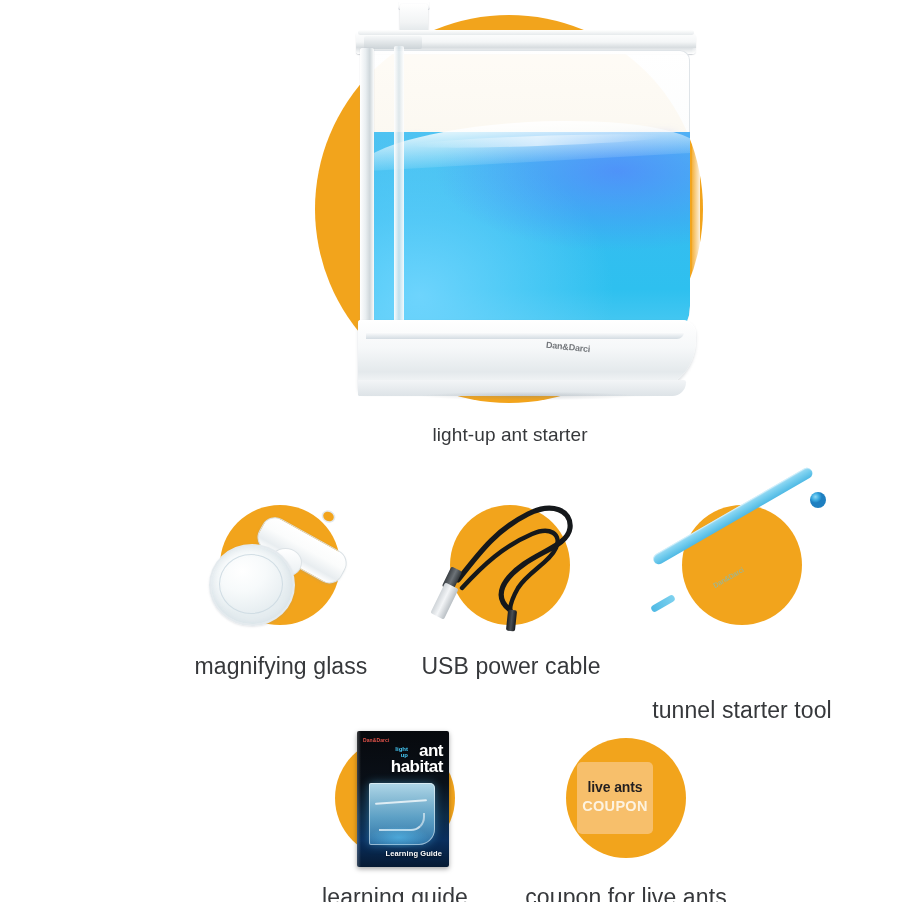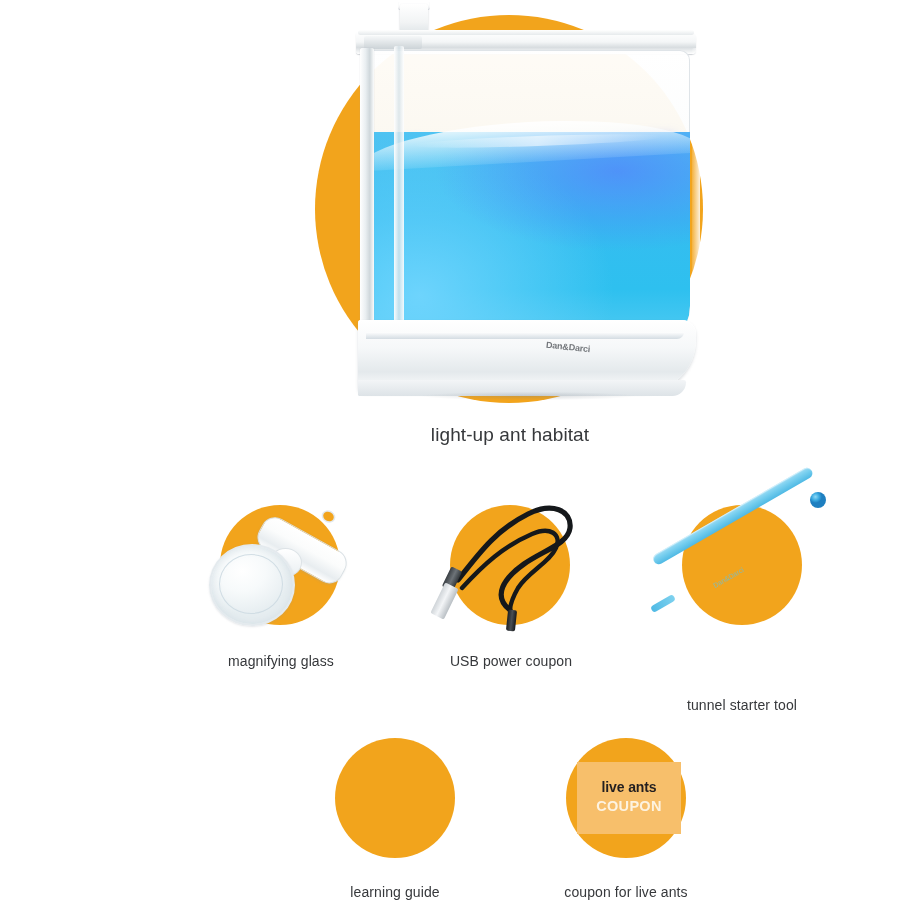--- a/index.html
+++ b/index.html
@@ -50,21 +50,21 @@
   }
   .item-circle {
     width: 120px;
     height: 120px;
   }
 
   
   .caption {
     position: absolute;
     color: #36383b;
-    font-size: 14px;
+    font-size: 23px;
     letter-spacing: 0.1px;
     text-align: center;
     white-space: nowrap;
     transform: translateX(-50%);
   }
   .caption.hero {
     font-size: 19px;
   }
 
   
@@ -524,24 +524,24 @@
     width: 4px;
     height: 100%;
     background: linear-gradient(90deg, rgba(255,255,255,.22), rgba(255,255,255,0));
   }
 
   
   .coupon-card {
     position: absolute;
     left: 577px;
     top: 762px;
-    width: 104px;
+    width: 76px;
     height: 72px;
     background: #f7bf6b;
-    border-radius: 0;
+    border-radius: 5px;
   }
   .coupon-line1 {
     position: absolute;
     left: 0;
     top: 17px;
     width: 100%;
     text-align: center;
     color: #231f20;
     font-weight: 700;
     font-size: 14px;
@@ -586,21 +586,21 @@
     <div class="post-inner"></div>
     <div class="front-right-edge"></div>
 
     <div class="base"></div>
     <div class="base-seam"></div>
     <div class="base-foot"></div>
     <div class="brand-logo">Dan&amp;Darci</div>
     <div class="tank-shadow"></div>
   </div>
 
-  <div class="caption hero" style="left:510px; top:424px;">light-up ant habitat</div>
+  <div class="caption hero" style="left:510px; top:424px;">light-up ant starter</div>
 
   <div class="circle item-circle" style="left:220px; top:505px;"></div>
   <div class="magnifier">
     <div class="mag-handle"></div>
     <div class="mag-hole"></div>
     <div class="mag-grip"></div>
     <div class="mag-lens"></div>
   </div>
   <div class="caption" style="left:281px; top:653px;">magnifying glass</div>
 
@@ -609,32 +609,44 @@
     <svg width="160" height="150" viewBox="0 0 160 150">
       <path d="M26 88 C 48 60, 64 38, 96 22 C 120 10, 140 18, 138 36 C 136 52, 112 58, 92 72
                C 72 86, 60 104, 78 118" fill="none" stroke="#15181b" stroke-width="5.2" stroke-linecap="round"></path>
       <path d="M30 96 C 52 72, 72 54, 100 42 C 118 34, 130 42, 124 56 C 118 70, 96 80, 86 96
                C 78 110, 76 120, 80 126" fill="none" stroke="#15181b" stroke-width="4.4" stroke-linecap="round"></path>
     </svg>
     <div class="usb-plug-a-neck"></div>
     <div class="usb-plug-a"></div>
     <div class="usb-plug-b"></div>
   </div>
-  <div class="caption" style="left:511px; top:653px;">USB power coupon</div>
+  <div class="caption" style="left:511px; top:653px;">USB power cable</div>
 
   <div class="circle item-circle" style="left:682px; top:505px;"></div>
   <div class="tool">
     <div class="tool-taper"></div>
     <div class="tool-stick"></div>
     <div class="tool-tip-ball"></div>
     <div class="tool-mark">Dan&amp;Darci</div>
   </div>
   <div class="caption" style="left:742px; top:653px;margin-top:44px;">tunnel starter tool</div>
 
   <div class="circle item-circle" style="left:335px; top:738px;"></div>
+  <div class="book">
+    <div class="book-spine"></div>
+    <div class="book-brandmark">Dan&amp;Darci</div>
+    <div class="book-kicker">light up</div>
+    <div class="book-title">
+      <span class="w1">ant</span>
+      <span class="w2">habitat</span>
+    </div>
+    <div class="book-art"></div>
+    <div class="book-art-glow"></div>
+    <div class="book-footer">Learning Guide</div>
+  </div>
   <div class="caption" style="left:395px; top:884px;">learning guide</div>
 
   <div class="circle item-circle" style="left:566px; top:738px;"></div>
   <div class="coupon-card">
     <div class="coupon-line1">live ants</div>
     <div class="coupon-line2">COUPON</div>
   </div>
   <div class="caption" style="left:626px; top:884px;">coupon for live ants</div>
 
 </div>

